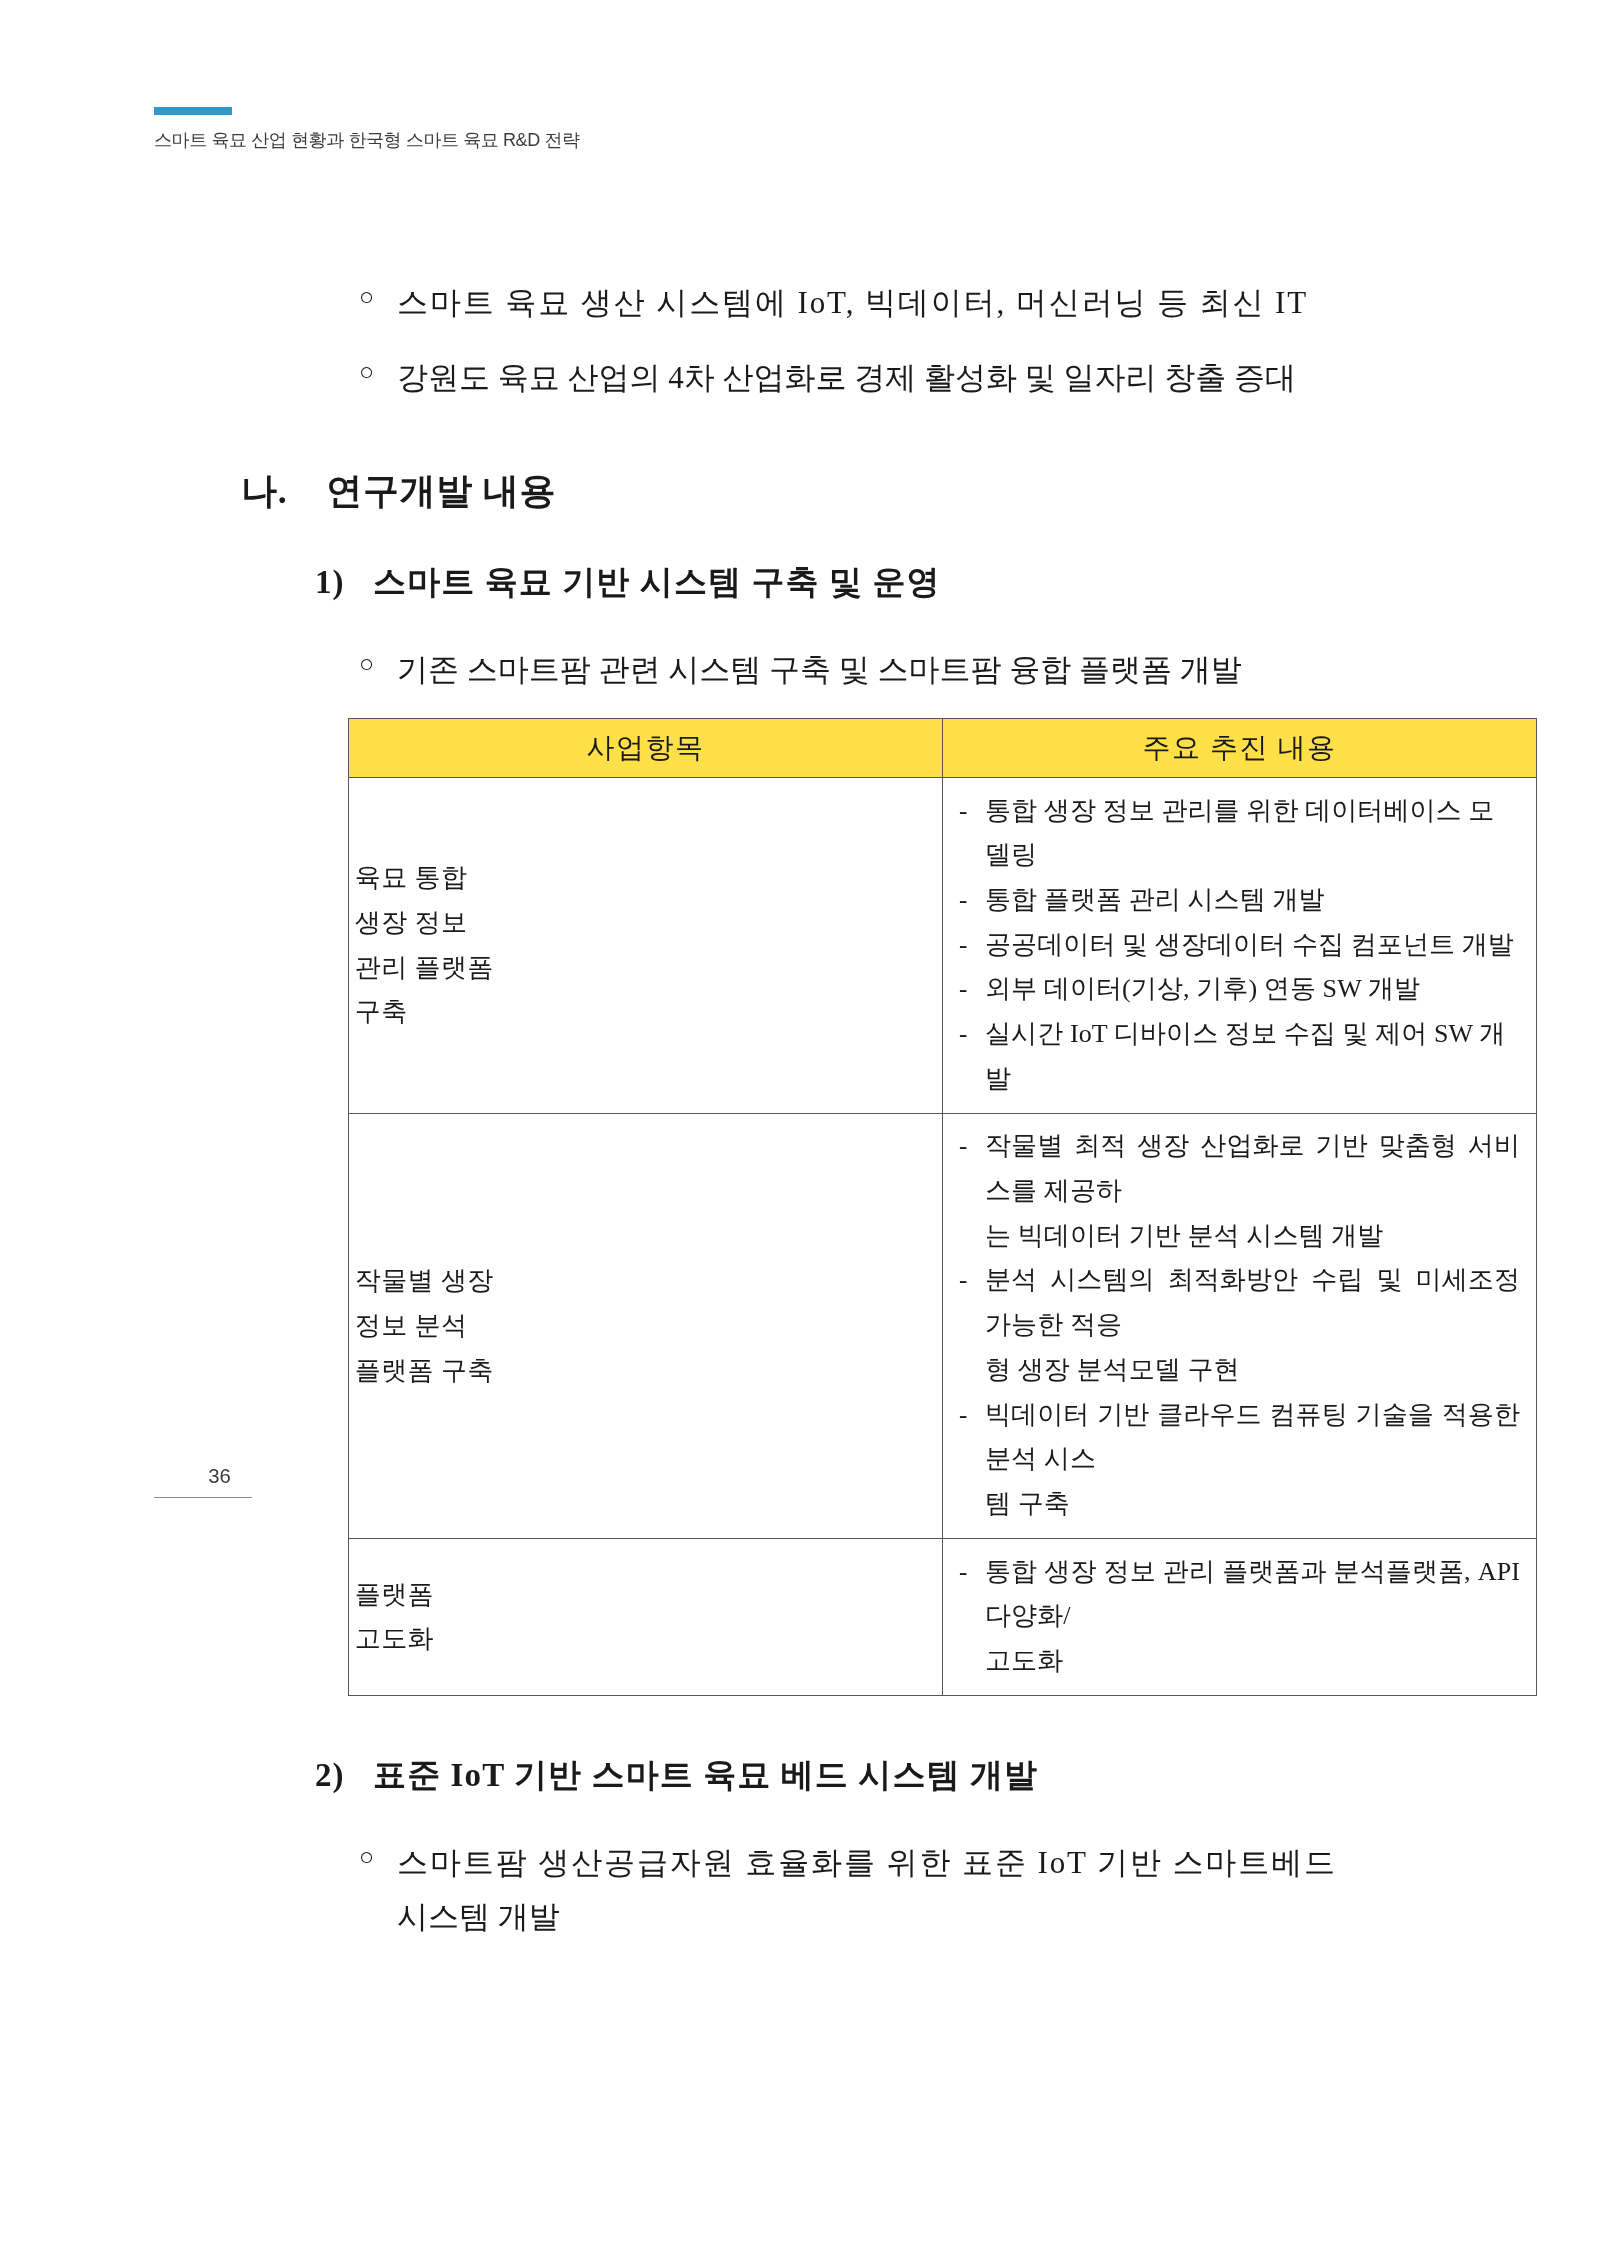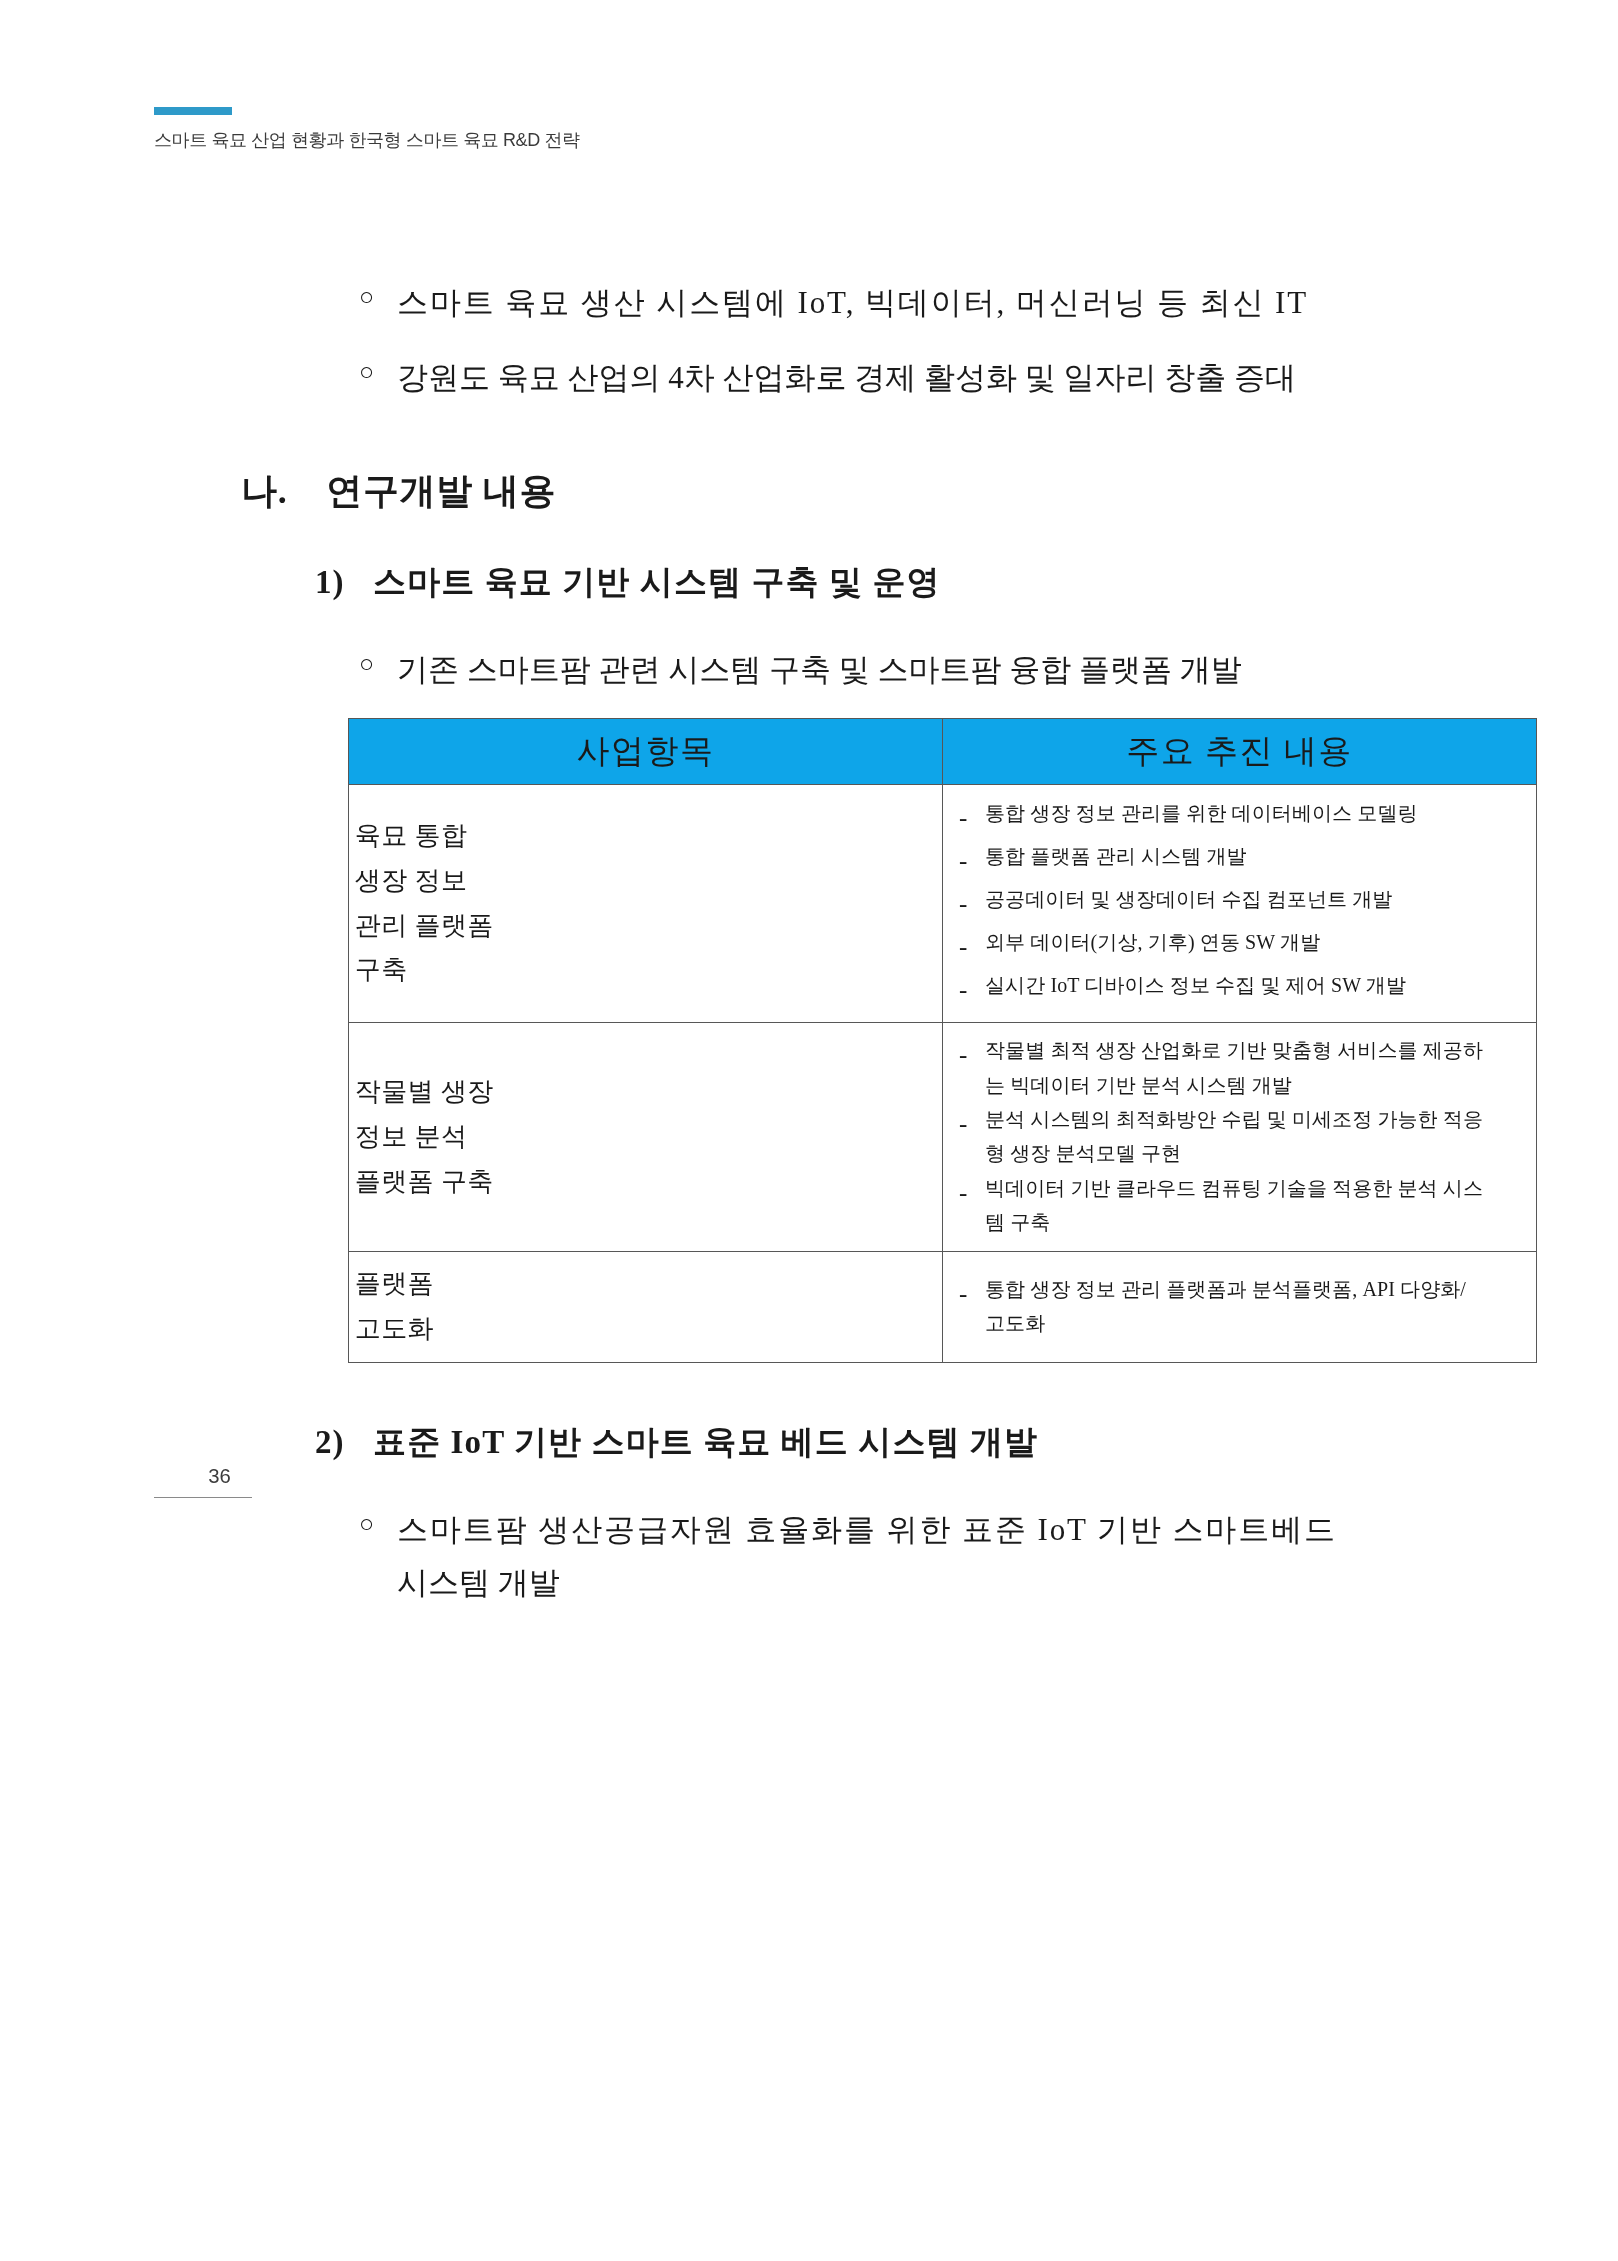--- a/index.html
+++ b/index.html
@@ -91,23 +91,23 @@
     margin-left: 194px;
     margin-top: 22px;
     width: 1189px;
     table-layout: fixed;
   }
   table.tbl th, table.tbl td {
     border: 1.2px solid #575757;
     vertical-align: middle;
   }
   table.tbl th {
-    background: #0ea5e9;
+    background: #fde047;
     font-weight: normal;
-    font-size: 33px;
+    font-size: 28px;
     padding: 10.2px 0;
     letter-spacing: 1.5px;
   }
   td.cat {
     width: 226px;
     text-align: left;
     font-size: 26px;
     line-height: 1.72;
     padding: 10.2px 5.8px;
     letter-spacing: 0.4px;
@@ -121,21 +121,21 @@
     display: flex;
     align-items: flex-start;
   }
   .dash-mark {
     flex: 0 0 26px;
     font-size: 25px;
     line-height: 1.72;
   }
   .dash-body {
     flex: 1 1 auto;
-    font-size: 20px;
+    font-size: 26px;
     line-height: 1.72;
     letter-spacing: 0.1px;
   }
   .dash-body .ln { display: block; }
   .dash-body .ln.j { text-align: justify; text-justify: inter-character; }
 
   
   .footer {
     position: absolute;
     left: 154px;

